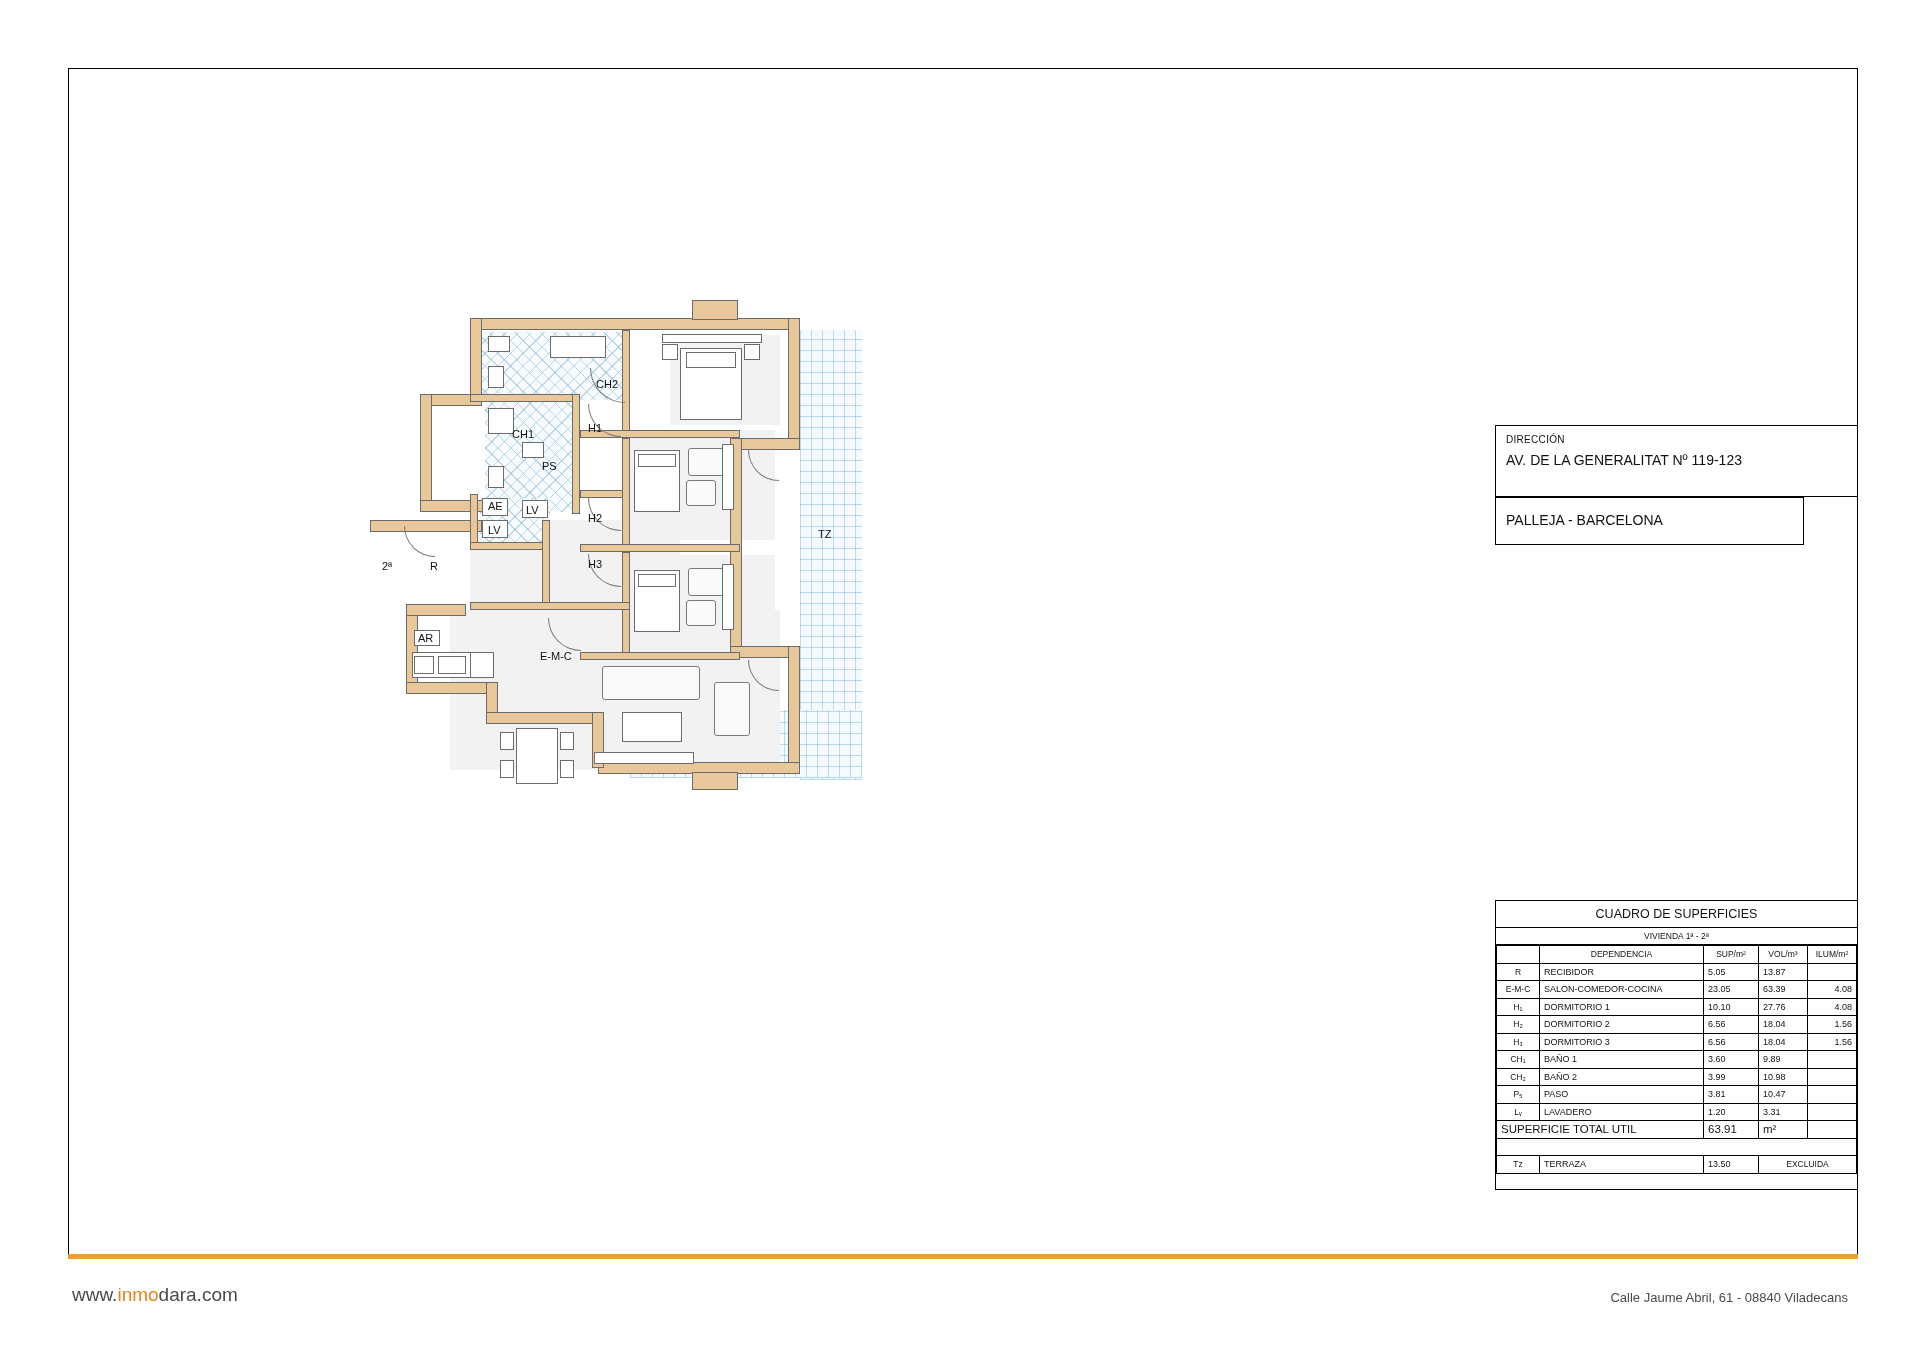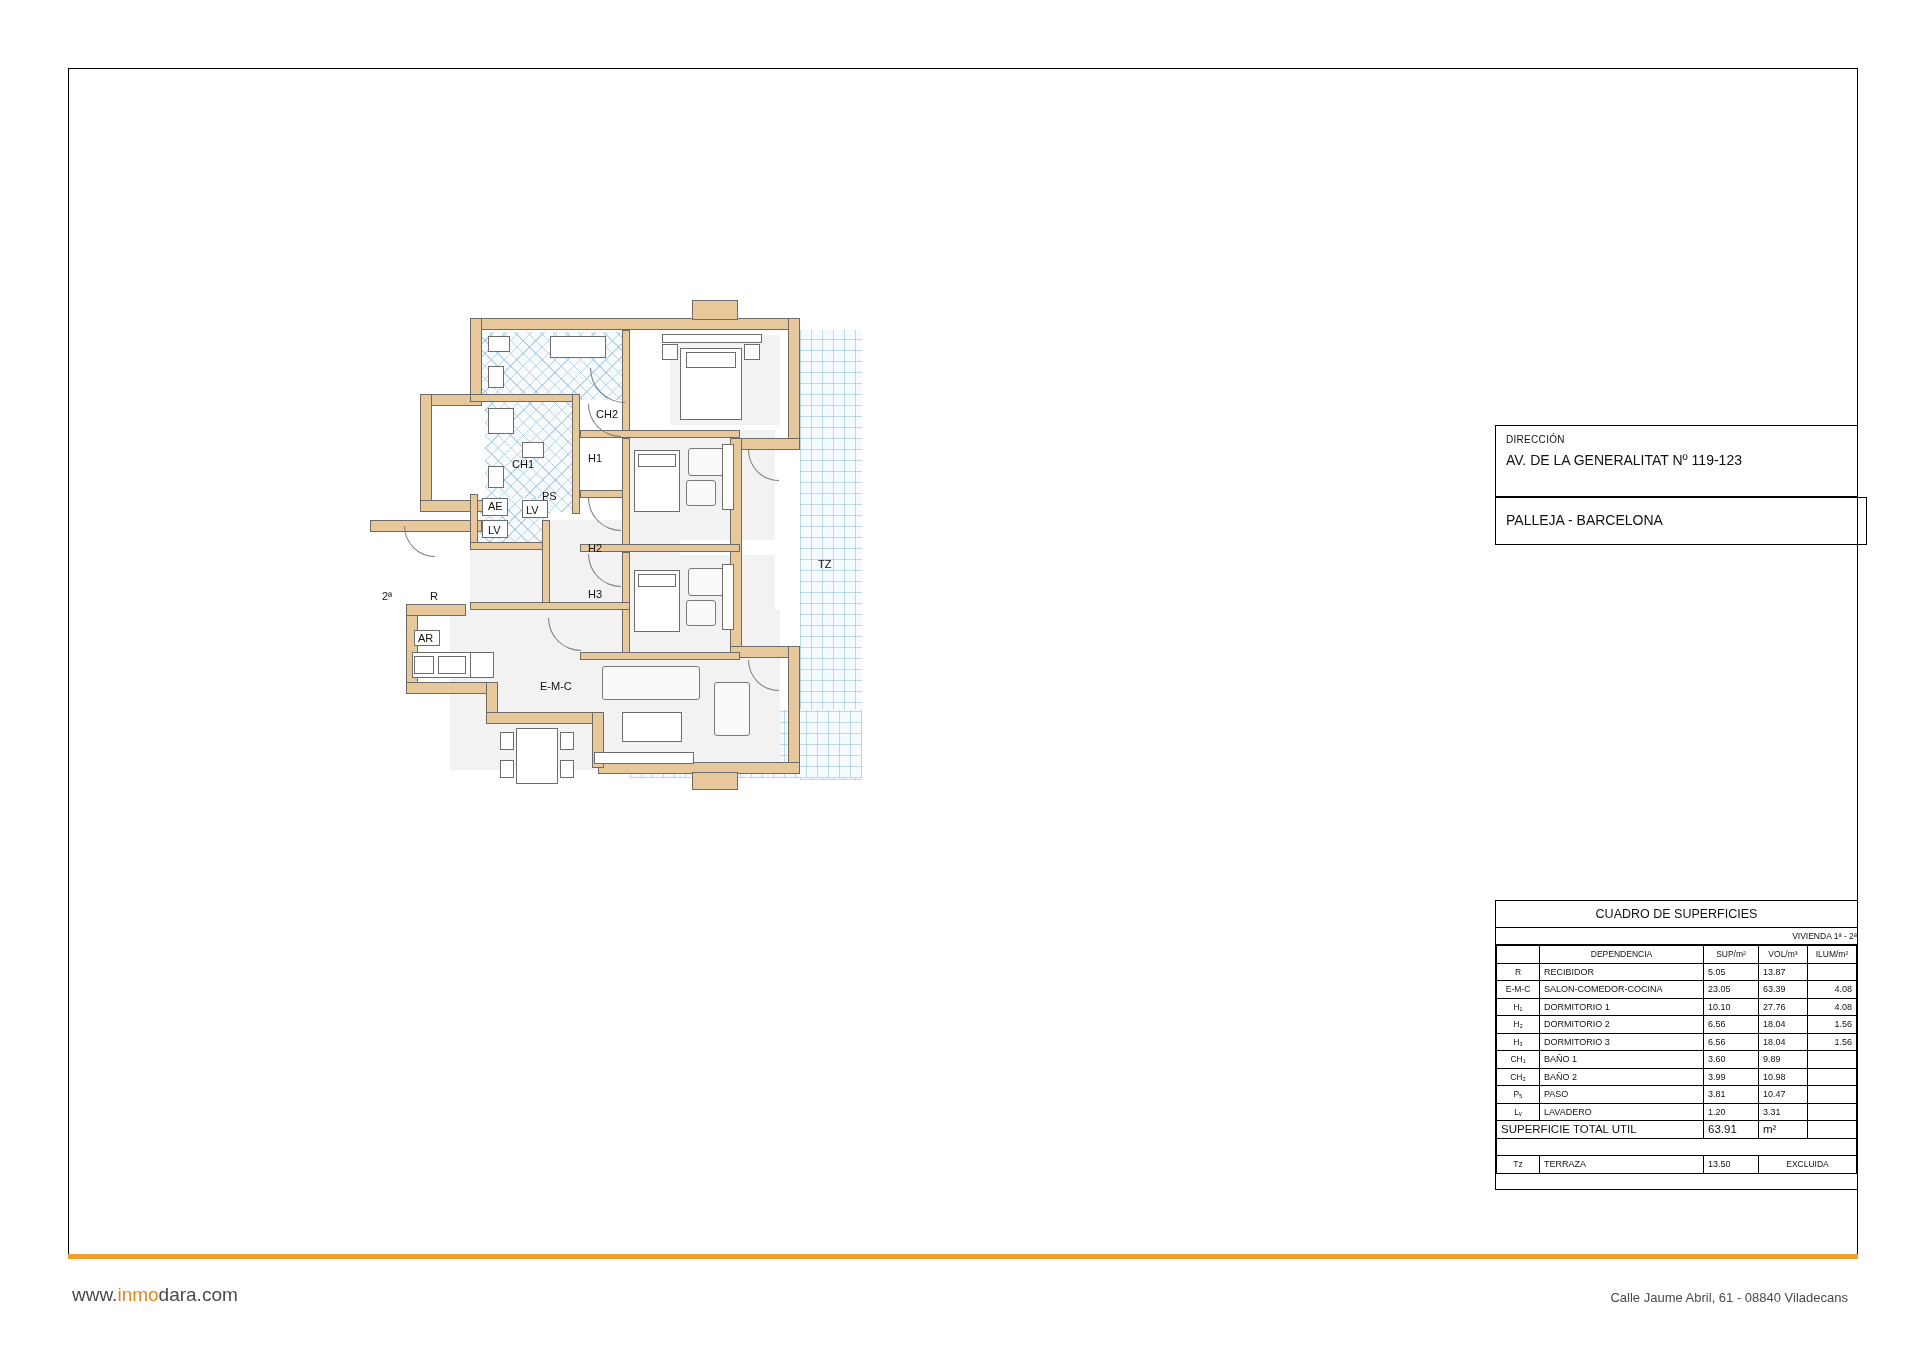--- a/index.html
+++ b/index.html
@@ -32,21 +32,21 @@
   .logo .wedge{
     display:inline-block;width:0;height:0;position:relative;top:6px;
     border-left:14px solid #f6a71c;border-top:40px solid transparent;border-bottom:0 solid transparent;
     margin:0 2px;
   }
 
   .addr-box{position:absolute;left:0;top:357px;width:363px;height:72px;}
   .addr-label{position:absolute;left:10px;top:8px;font-size:10px;color:#111;letter-spacing:.3px;}
   .addr-main{position:absolute;left:10px;top:26px;font-size:14px;color:#111;}
 
-  .city-box{position:absolute;left:0;top:429px;width:372px;height:48px;}
+  .city-box{position:absolute;left:0;top:429px;width:309px;height:48px;}
   .city-main{position:absolute;left:10px;top:14px;font-size:14px;color:#111;}
 
   .floor-box{position:absolute;left:0;top:477px;width:363px;height:343px;}
   .floor-main{position:absolute;left:10px;top:14px;font-size:14px;color:#111;}
 
   .keyplan{position:absolute;left:52px;top:62px;width:260px;height:150px;}
   .kp-shape{position:absolute;border:1px solid #4a4a4a;background:#fff;box-sizing:border-box;}
   .kp-hi{position:absolute;border:1px solid #4a4a4a;background:#e8843c;box-sizing:border-box;}
   .kp-hi2{position:absolute;border:1px solid #4a4a4a;background:#f7e0d0;box-sizing:border-box;}
 
@@ -57,21 +57,21 @@
   
   .surf{
     position:absolute;left:1495px;top:900px;width:363px;height:290px;
     border:1px solid #000;box-sizing:border-box;background:#fff;
   }
   .surf-title{
     height:26px;line-height:26px;text-align:center;font-size:12.5px;color:#111;
     border-bottom:1px solid #000;
   }
   .surf-sub{
-    height:16px;line-height:16px;text-align:right;font-size:8.5px;color:#111;
+    height:16px;line-height:16px;text-align:center;font-size:8.5px;color:#111;
     border-bottom:1px solid #000;
   }
   table.surf-t{width:100%;border-collapse:collapse;font-size:9px;color:#111;}
   table.surf-t th, table.surf-t td{
     border:1px solid #000;padding:0 4px;height:16.5px;font-weight:normal;
   }
   table.surf-t th{font-size:8.5px;text-align:center;}
   .c-code{width:34px;text-align:center;font-size:8.5px;}
   .c-dep{text-align:left;}
   .c-num{width:46px;text-align:left;padding-right:6px;}
@@ -96,21 +96,21 @@
   .tile{position:absolute;background:
       repeating-linear-gradient(45deg, rgba(120,170,200,.45) 0 1px, rgba(255,255,255,0) 1px 9px),
       repeating-linear-gradient(-45deg, rgba(120,170,200,.45) 0 1px, rgba(255,255,255,0) 1px 9px),
       #f7fbfd;}
   .terrace{position:absolute;background:
       repeating-linear-gradient(0deg, rgba(140,190,215,.55) 0 1px, rgba(255,255,255,0) 1px 11px),
       repeating-linear-gradient(90deg, rgba(140,190,215,.55) 0 1px, rgba(255,255,255,0) 1px 11px),
       #f4fafd;}
   .furn{position:absolute;border:1px solid #6d6d6d;background:#fff;box-sizing:border-box;}
   .furn-soft{position:absolute;border:1px solid #7a7a7a;background:#fafafa;box-sizing:border-box;border-radius:3px;}
-  .lbl{position:absolute;font-size:11px;color:#111;font-family:"Liberation Sans",sans-serif;white-space:nowrap;margin-top:30px;}
+  .lbl{position:absolute;font-size:11px;color:#111;font-family:"Liberation Sans",sans-serif;white-space:nowrap;}
   .lbl-sm{position:absolute;font-size:11px;color:#111;white-space:nowrap;}
   .door{position:absolute;border:1px solid #7a7a7a;border-radius:0 0 0 100%;border-top:none;border-right:none;background:transparent;}
 </style>
 </head>
 <body>
 
 <div class="sheet">
 
   <div class="frame"></div>
 

